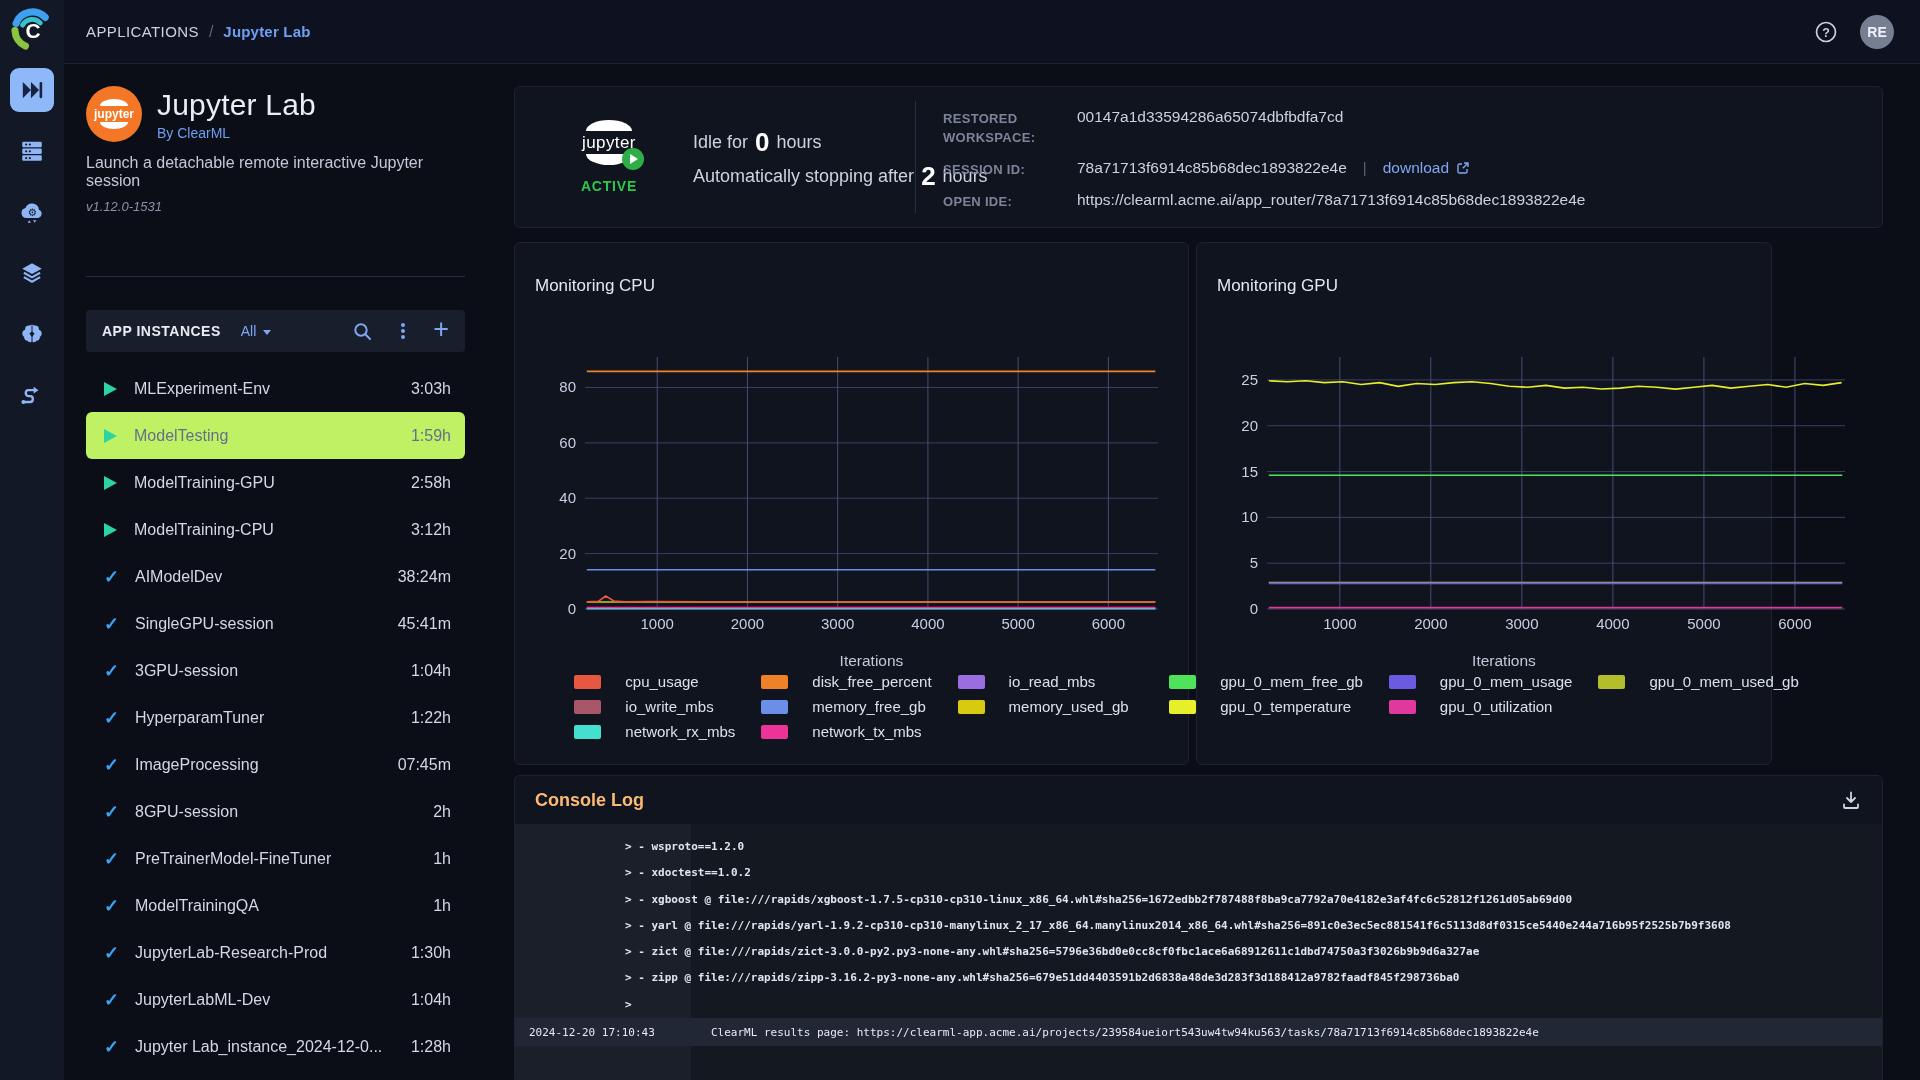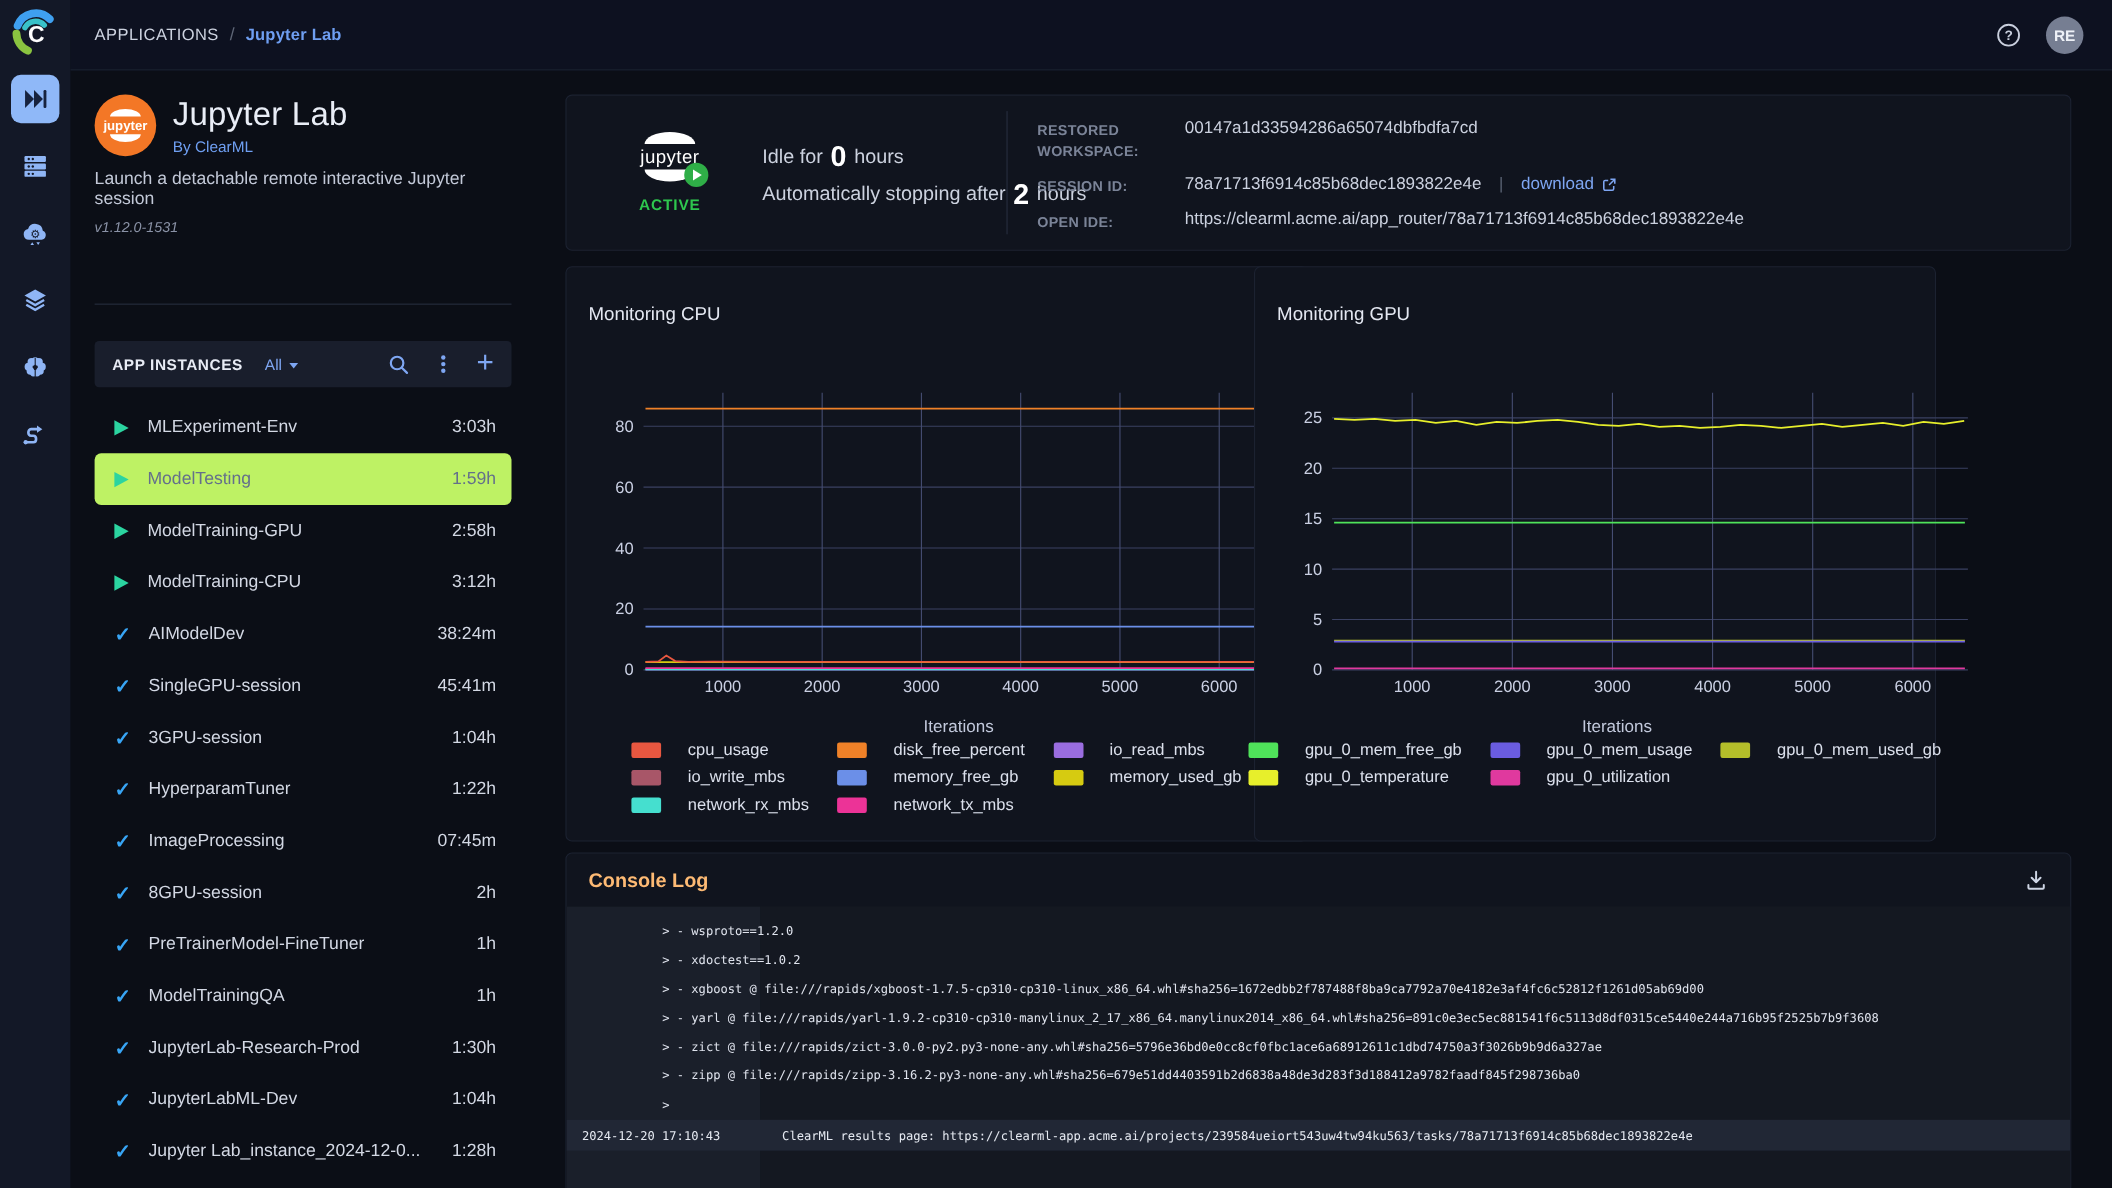--- a/index.html
+++ b/index.html
@@ -118,21 +118,21 @@
     display:grid; grid-template-columns:134px 1fr; row-gap:11px; align-items:start;
   }
   .f-label { font-size:13px; font-weight:700; color:#7b8498; letter-spacing:.3px; line-height:1.45; padding-top:2px; }
   .f-value { font-size:15.5px; color:#cbd1df; display:flex; align-items:center; }
   .sep { color:#5a6374; margin:0 16px; font-size:15px; }
   .dl-link { color:#7ea6f2; display:flex; align-items:center; gap:7px; cursor:pointer; }
 
   
   .chart-card { top:242px; height:523px; }
   .chart-card.cpu { left:514px; width:675px; }
-  .chart-card.gpu { left:1140px; width:620px; }
+  .chart-card.gpu { left:1196px; width:576px; }
   .chart-title { position:absolute; top:16px; left:20px; font-size:17px; font-weight:500; color:#e4e8f2; }
   .plot-svg { position:absolute; top:108px; left:20px; }
   .xlabel { position:absolute; top:399px; left:0; right:0; text-align:center; font-size:15.5px; color:#c2c9dc; }
   .xlabel.shift { padding-left:40px;margin-top:10px; }
   .legend {
     position:absolute; top:430px; left:0; right:0;
     display:grid; justify-content:center; column-gap:26px; row-gap:8px;
     grid-template-columns:repeat(3, auto);
   }
   .lg-item { display:flex; align-items:center; gap:24px; cursor:pointer; }
@@ -141,22 +141,22 @@
 
   
   .console-card { left:514px; top:775px; width:1369px; height:310px; }
   .console-head { height:48px; display:flex; align-items:center; padding:0 20px; }
   .console-title { font-size:18px; font-weight:700; color:#fdba74; flex:1; }
   .dl-btn { cursor:pointer; }
   .log-area { position:absolute; left:0; right:0; top:48px; bottom:0; background:#141821; overflow:hidden; border-radius:0 0 6px 6px; }
   .log-gutter { position:absolute; left:0; top:0; bottom:0; width:176px; background:#1a1f2a; }
   .log-lines { position:relative; padding-top:10px; }
   .log-line {
-    height:26.3px; line-height:26.3px; padding-left:87px; white-space:pre;
-    font-family:"DejaVu Sans Mono", monospace; font-size:11px; color:#e0e4ee;
+    height:26.3px; line-height:26.3px; padding-left:110px; white-space:pre;
+    font-family:"DejaVu Sans Mono", monospace; font-size:11px; color:#e0e4ee;font-weight:bold;
   }
   .result-row {
     position:relative; height:28px; background:#212735;
     display:flex; align-items:center;
     font-family:"DejaVu Sans Mono", monospace; font-size:11px; color:#e6eaf2;
   }
   .result-ts { width:176px; padding-left:14px; flex:none; }
   .result-text { padding-left:20px; white-space:pre; }
 </style>
 </head>

